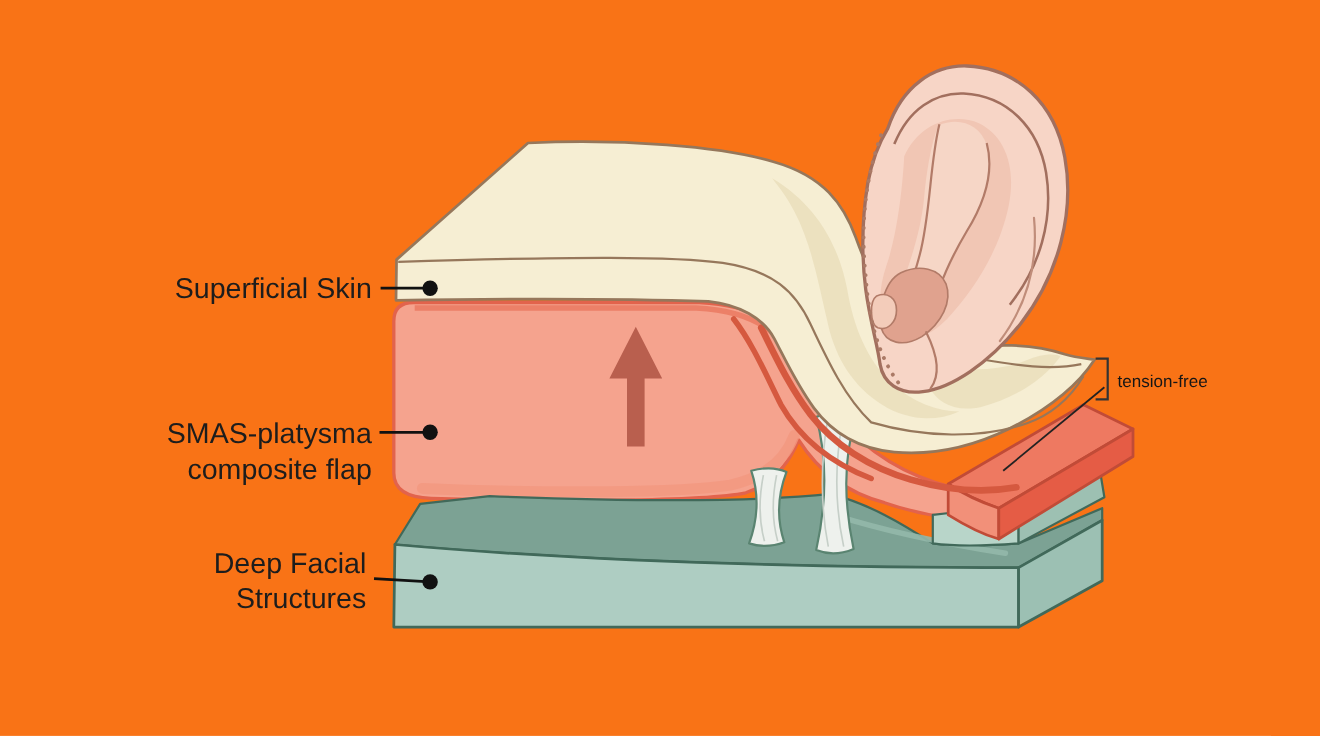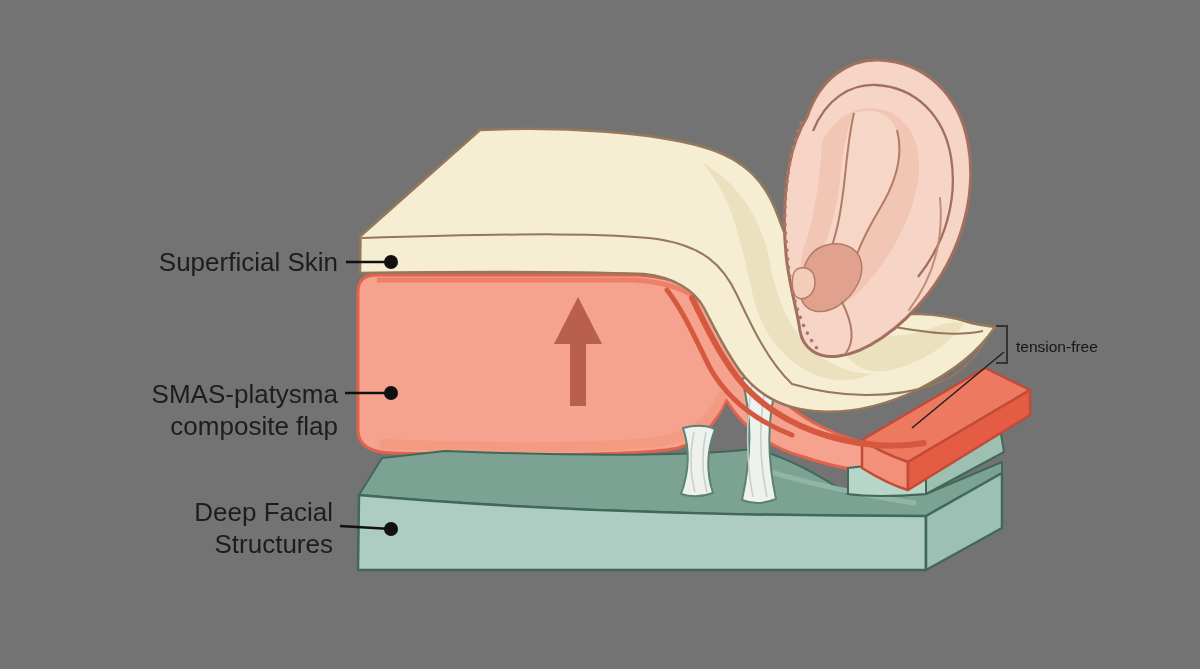--- a/index.html
+++ b/index.html
@@ -1,16 +1,16 @@
 <!DOCTYPE html>
 <html><head>
 <meta charset="utf-8">
 <style>
   html,body{margin:0;padding:0;background:#fff;}
-  .stage{position:relative;width:1200px;height:669px;background:#737373;overflow:hidden;
+  .stage{position:relative;width:1200px;height:669px;background:#f97316;overflow:hidden;
          font-family:"Liberation Sans",sans-serif;}
   svg{display:block;}
   text{font-family:"Liberation Sans",sans-serif;}
   .label{font-size:26px;fill:#1d1d1d;}
   .small-label{font-size:15.5px;fill:#161616;}
 </style>
 </head>
 <body>
 
 <div class="stage">

